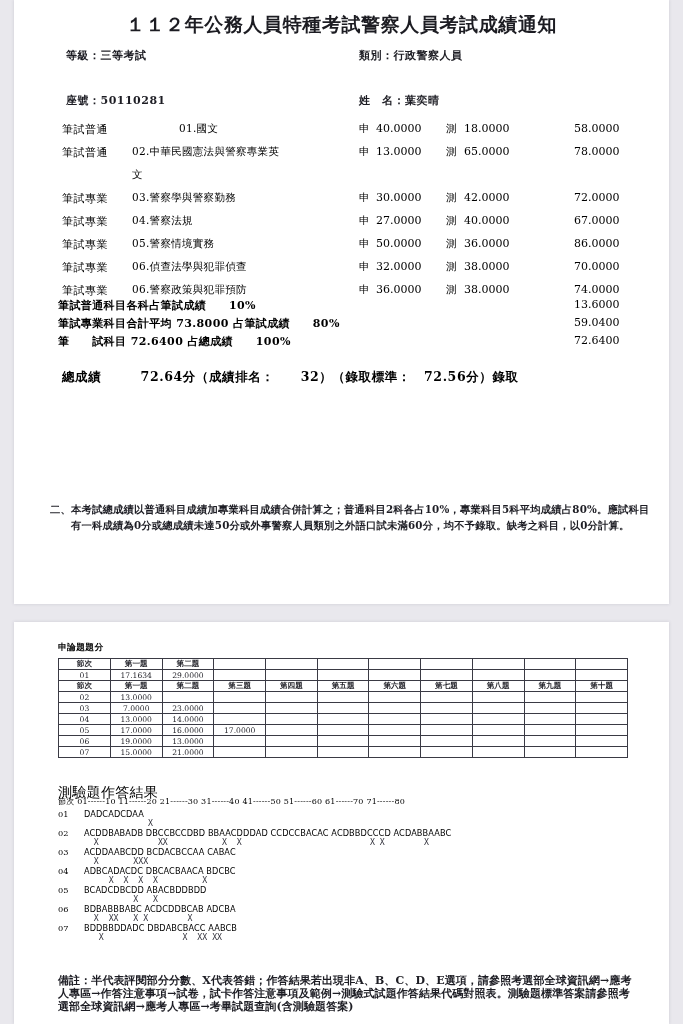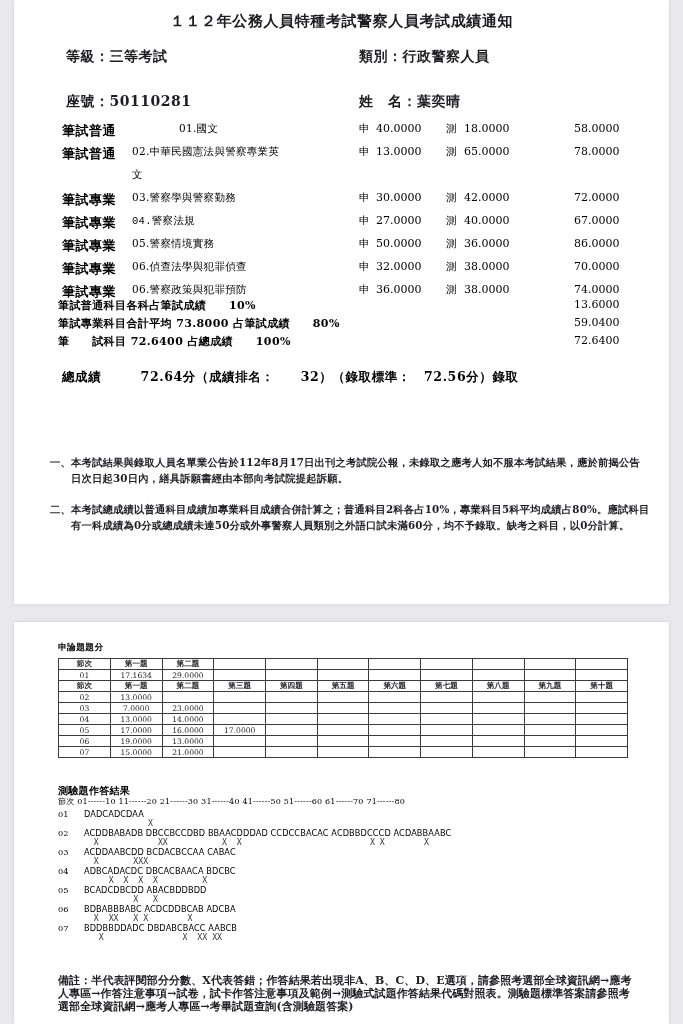--- a/index.html
+++ b/index.html
@@ -17,32 +17,32 @@
     background: #ffffff;
     left: 14px;
     width: 655px;
     box-shadow: 0 0 3px rgba(120,120,140,0.25);
   }
   #page1 { top: 0px; height: 604px; }
   #page2 { top: 622px; height: 402px; }
 
   .doc-title {
     text-align: center;
-    font-size: 15px;
+    font-size: 19px;
     font-weight: 700;
     letter-spacing: 0.6px;
     color: #1c1c22;
     margin-top: 12px;
     font-family: "DejaVu Serif", "Liberation Serif", serif;
   }
 
   .row-line { position: absolute; color:#1d1d24; }
 
-  .fld { font-size: 14px; font-weight: 600; letter-spacing:0.5px; }
-  .lbl-cat { position:absolute; left:48px; font-weight:700; font-size:13px; letter-spacing:0.5px;}
+  .fld { font-size: 11px; font-weight: 600; letter-spacing:0.5px; }
+  .lbl-cat { position:absolute; left:48px; font-weight:400; font-size:11px; letter-spacing:0.5px;}
   .lbl-sub { position:absolute; left:118px; font-size:10.5px; letter-spacing:0.3px;}
   .c-shen  { position:absolute; left:345px; font-size:10.5px;}
   .c-shenv { position:absolute; left:362px; font-size:11px; font-family:"DejaVu Serif", serif;}
   .c-ce    { position:absolute; left:432px; font-size:10.5px;}
   .c-cev   { position:absolute; left:450px; font-size:11px;}
   .c-tot   { position:absolute; left:560px; font-size:11px;}
 
   .sumline { position:absolute; left:44px; font-size:11px; font-weight:700; letter-spacing:0.4px; white-space:nowrap;}
   .sumval  { position:absolute; left:560px; font-size:11px;}
 
@@ -66,21 +66,21 @@
     text-align: center;
     padding: 0 2px;
     color:#1d1d24;
     white-space:nowrap;
   }
   table.essay td.hd { font-weight:700; }
   table.essay td.num { text-align:center; }
   table.essay col.c0 { width: 52px; }
   table.essay col.cx { width: 51.8px; }
 
-  .ans-title { position:absolute; left:44px; font-size:10px; font-weight:700; letter-spacing:0.3px;}
+  .ans-title { position:absolute; left:44px; font-size:14px; font-weight:400; letter-spacing:0.3px;}
   .ans-head  { position:absolute; left:44px; font-size:8px; white-space:nowrap; letter-spacing:0.2px;}
   .ans-row   { position:absolute; left:44px; font-size:8.2px; white-space:nowrap;
                font-family:"DejaVu Sans", "Liberation Sans", sans-serif; letter-spacing:0.1px;}
   .ans-no    { display:inline-block; width:26px; font-family:"DejaVu Serif", serif;}
   .ans-mark  { position:absolute; left:44px; font-size:8.2px; white-space:pre;
                font-family:"DejaVu Sans Mono", monospace; letter-spacing:0px; color:#30303a;}
 
   .footnote { position:absolute; left:44px; width:580px; font-size:11px; line-height:13px;
               font-weight:700; letter-spacing:0.1px; color:#1d1d24;}
 </style>
@@ -116,21 +116,21 @@
         <div class="c-tot" style="top: 145px;">78.0000</div>
         <div class="lbl-sub" style="top: 168px;">文</div>
         <div class="lbl-cat" style="top: 191px;">筆試專業</div>
         <div class="lbl-sub" style="top: 191px;">03.警察學與警察勤務</div>
         <div class="c-shen" style="top: 191px;">申</div>
         <div class="c-shenv" style="top: 191px;">30.0000</div>
         <div class="c-ce" style="top: 191px;">測</div>
         <div class="c-cev" style="top: 191px;">42.0000</div>
         <div class="c-tot" style="top: 191px;">72.0000</div>
         <div class="lbl-cat" style="top: 214px;">筆試專業</div>
-        <div class="lbl-sub" style="top: 214px; font-family: Liberation Mono, monospace;">04.警察法規</div>
+        <div class="lbl-sub" style="top: 214px;">04.警察法規</div>
         <div class="c-shen" style="top: 214px;">申</div>
         <div class="c-shenv" style="top: 214px;">27.0000</div>
         <div class="c-ce" style="top: 214px;">測</div>
         <div class="c-cev" style="top: 214px;">40.0000</div>
         <div class="c-tot" style="top: 214px;">67.0000</div>
         <div class="lbl-cat" style="top: 237px;">筆試專業</div>
         <div class="lbl-sub" style="top: 237px;">05.警察情境實務</div>
         <div class="c-shen" style="top: 237px;">申</div>
         <div class="c-shenv" style="top: 237px;">50.0000</div>
         <div class="c-ce" style="top: 237px;">測</div>
@@ -156,23 +156,20 @@
         <div class="sumline" style="top: 298px;">筆試普通科目各科占筆試成績　　10%</div>
         <div class="sumval" style="top: 298px;">13.6000</div>
         <div class="sumline" style="top: 316px;">筆試專業科目合計平均 73.8000 占筆試成績　　80%</div>
         <div class="sumval" style="top: 316px;">59.0400</div>
         <div class="sumline" style="top: 334px;">筆　　試科目 72.6400 占總成績　　100%</div>
         <div class="sumval" style="top: 334px;">72.6400</div>
       </div>
 
     <div class="final" style="top:369px;">總成績　　　72.64分（成績排名：　　32）（錄取標準：　72.56分）錄取</div>
 
-    <div class="note" style="top:455px;">
-        <span class="hang">一、本考試結果與錄取人員名單業公告於112年8月17日出刊之考試院公報，未錄取之應考人如不服本考試結果，應於前揭公告日次日起30日內，繕具訴願書經由本部向考試院提起訴願。</span>
-      </div>
     <div class="note" style="top:502px;">
         <span class="hang">二、本考試總成績以普通科目成績加專業科目成績合併計算之；普通科目2科各占10%，專業科目5科平均成績占80%。應試科目有一科成績為0分或總成績未達50分或外事警察人員類別之外語口試未滿60分，均不予錄取。缺考之科目，以0分計算。</span>
       </div>
   </div>
 
   <div class="page" id="page2">
 
     <div class="p2-title" style="top:20px;">申論題題分</div>
 
     <table class="essay">

